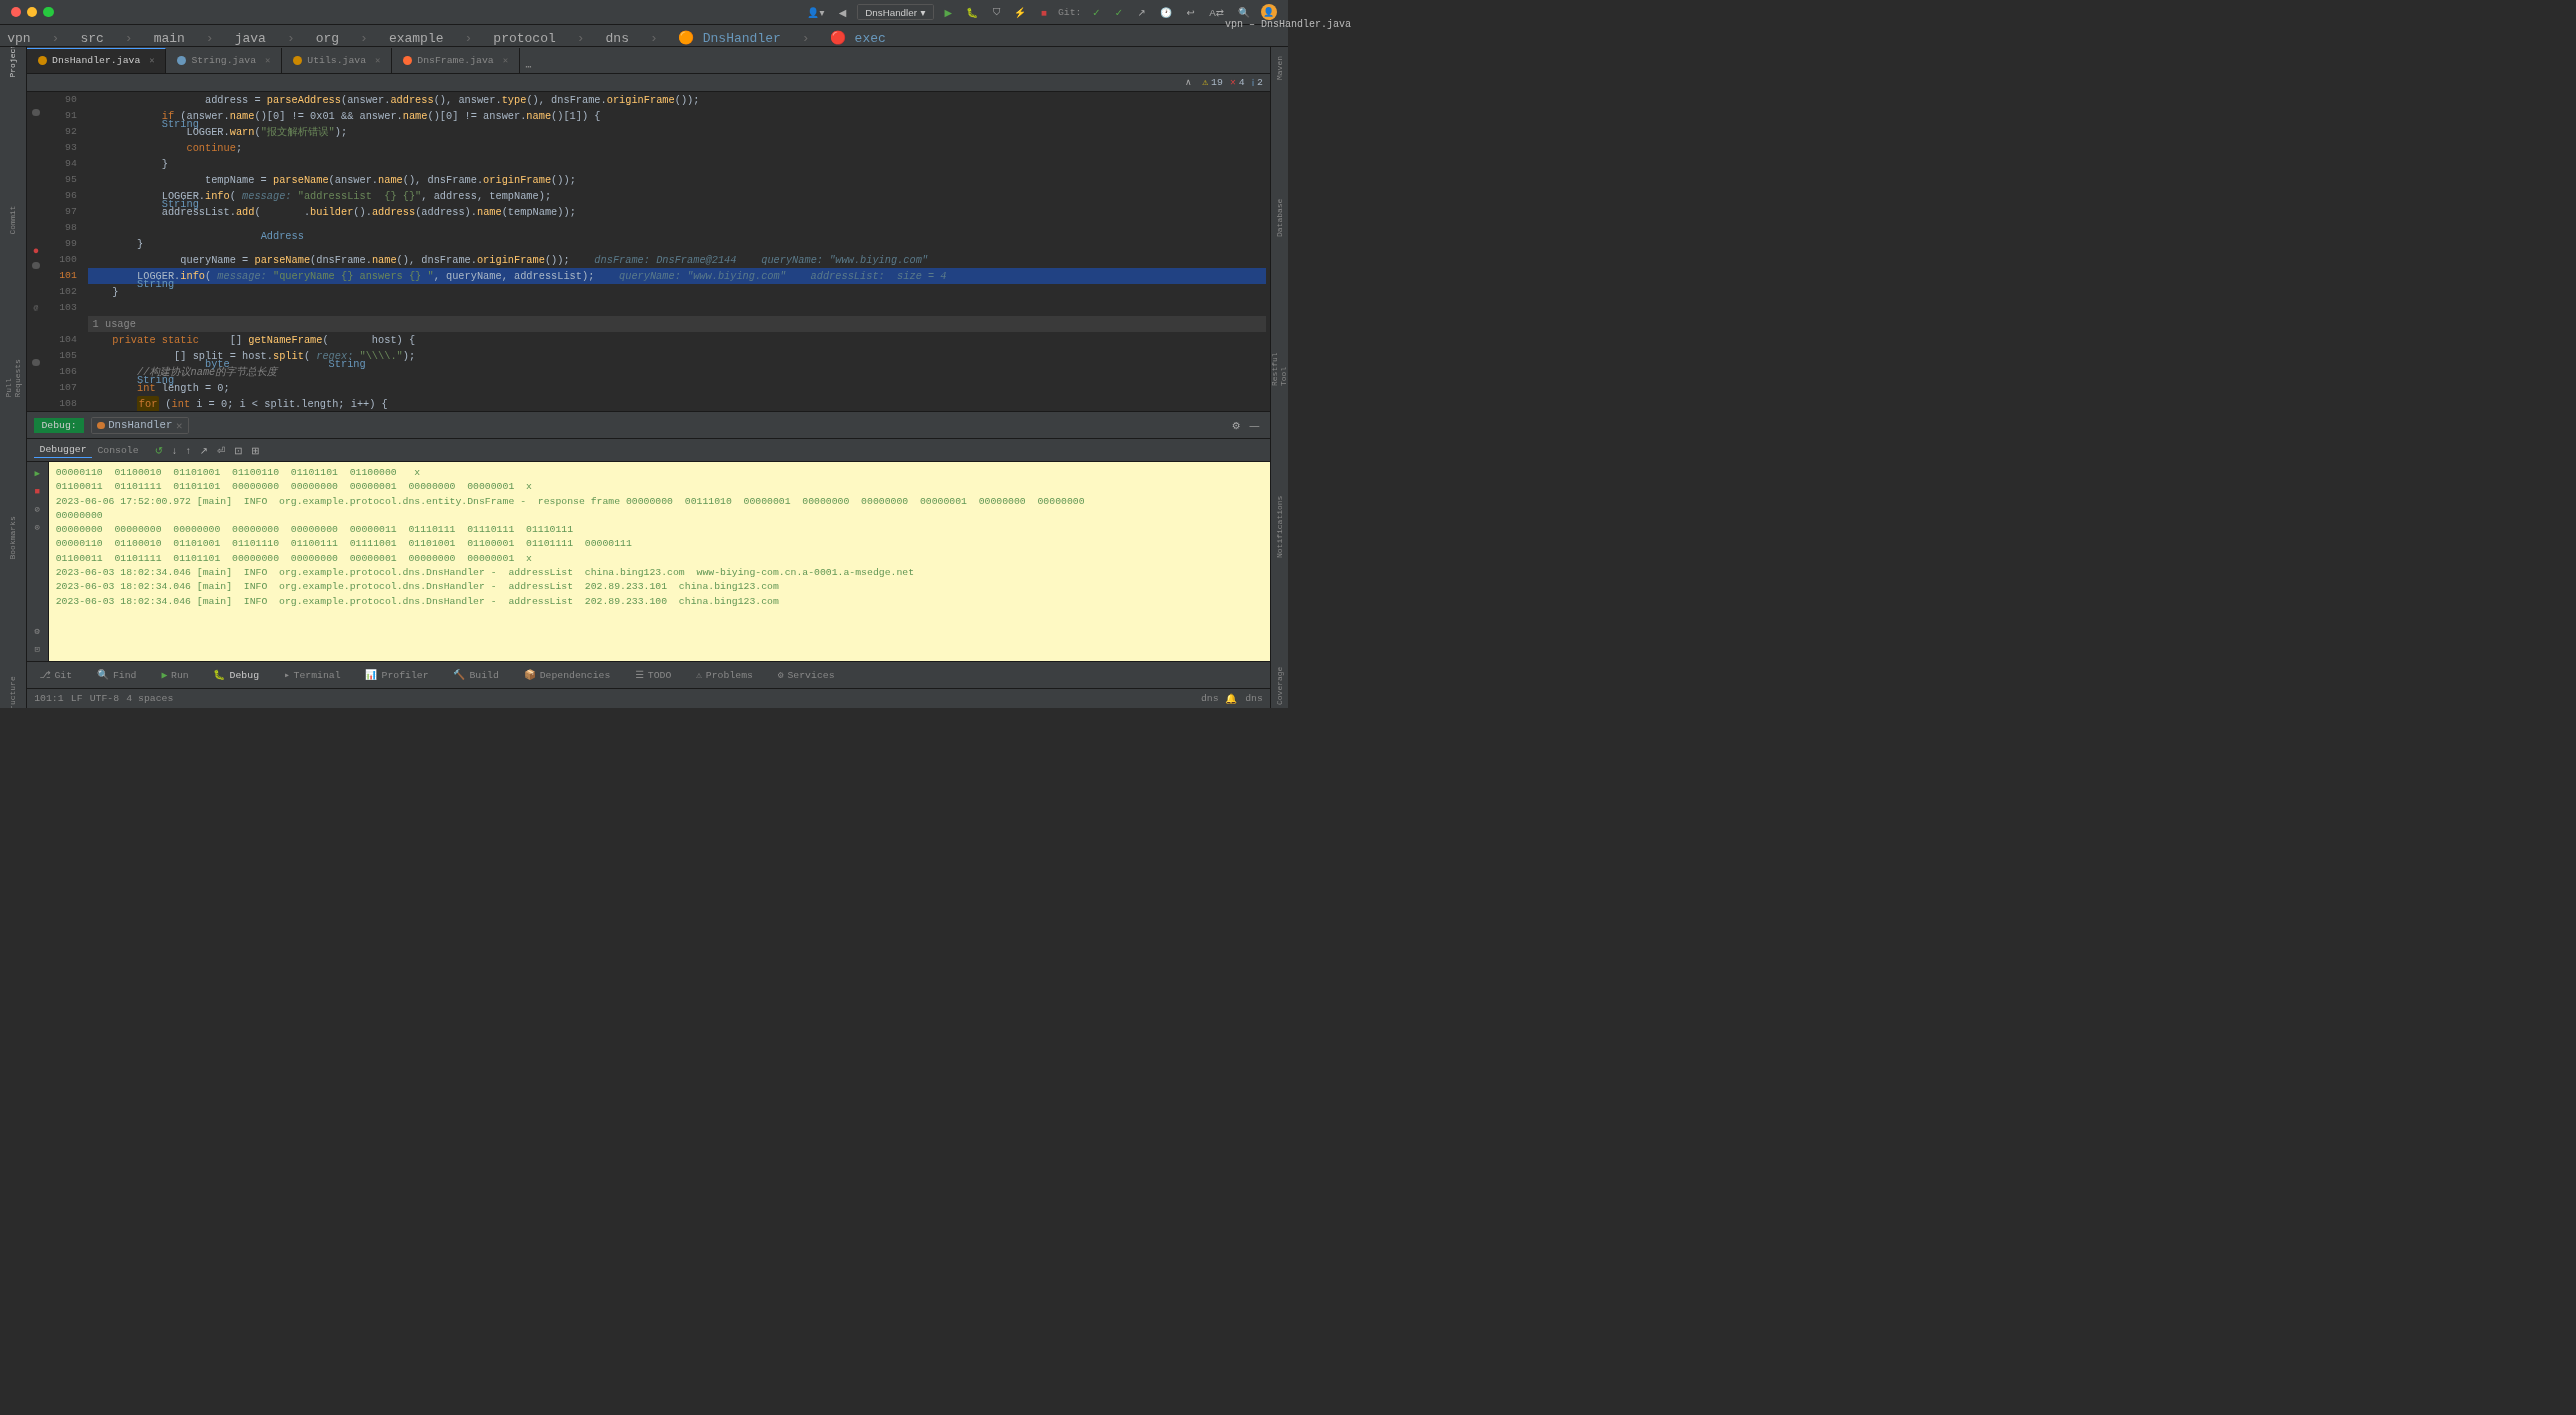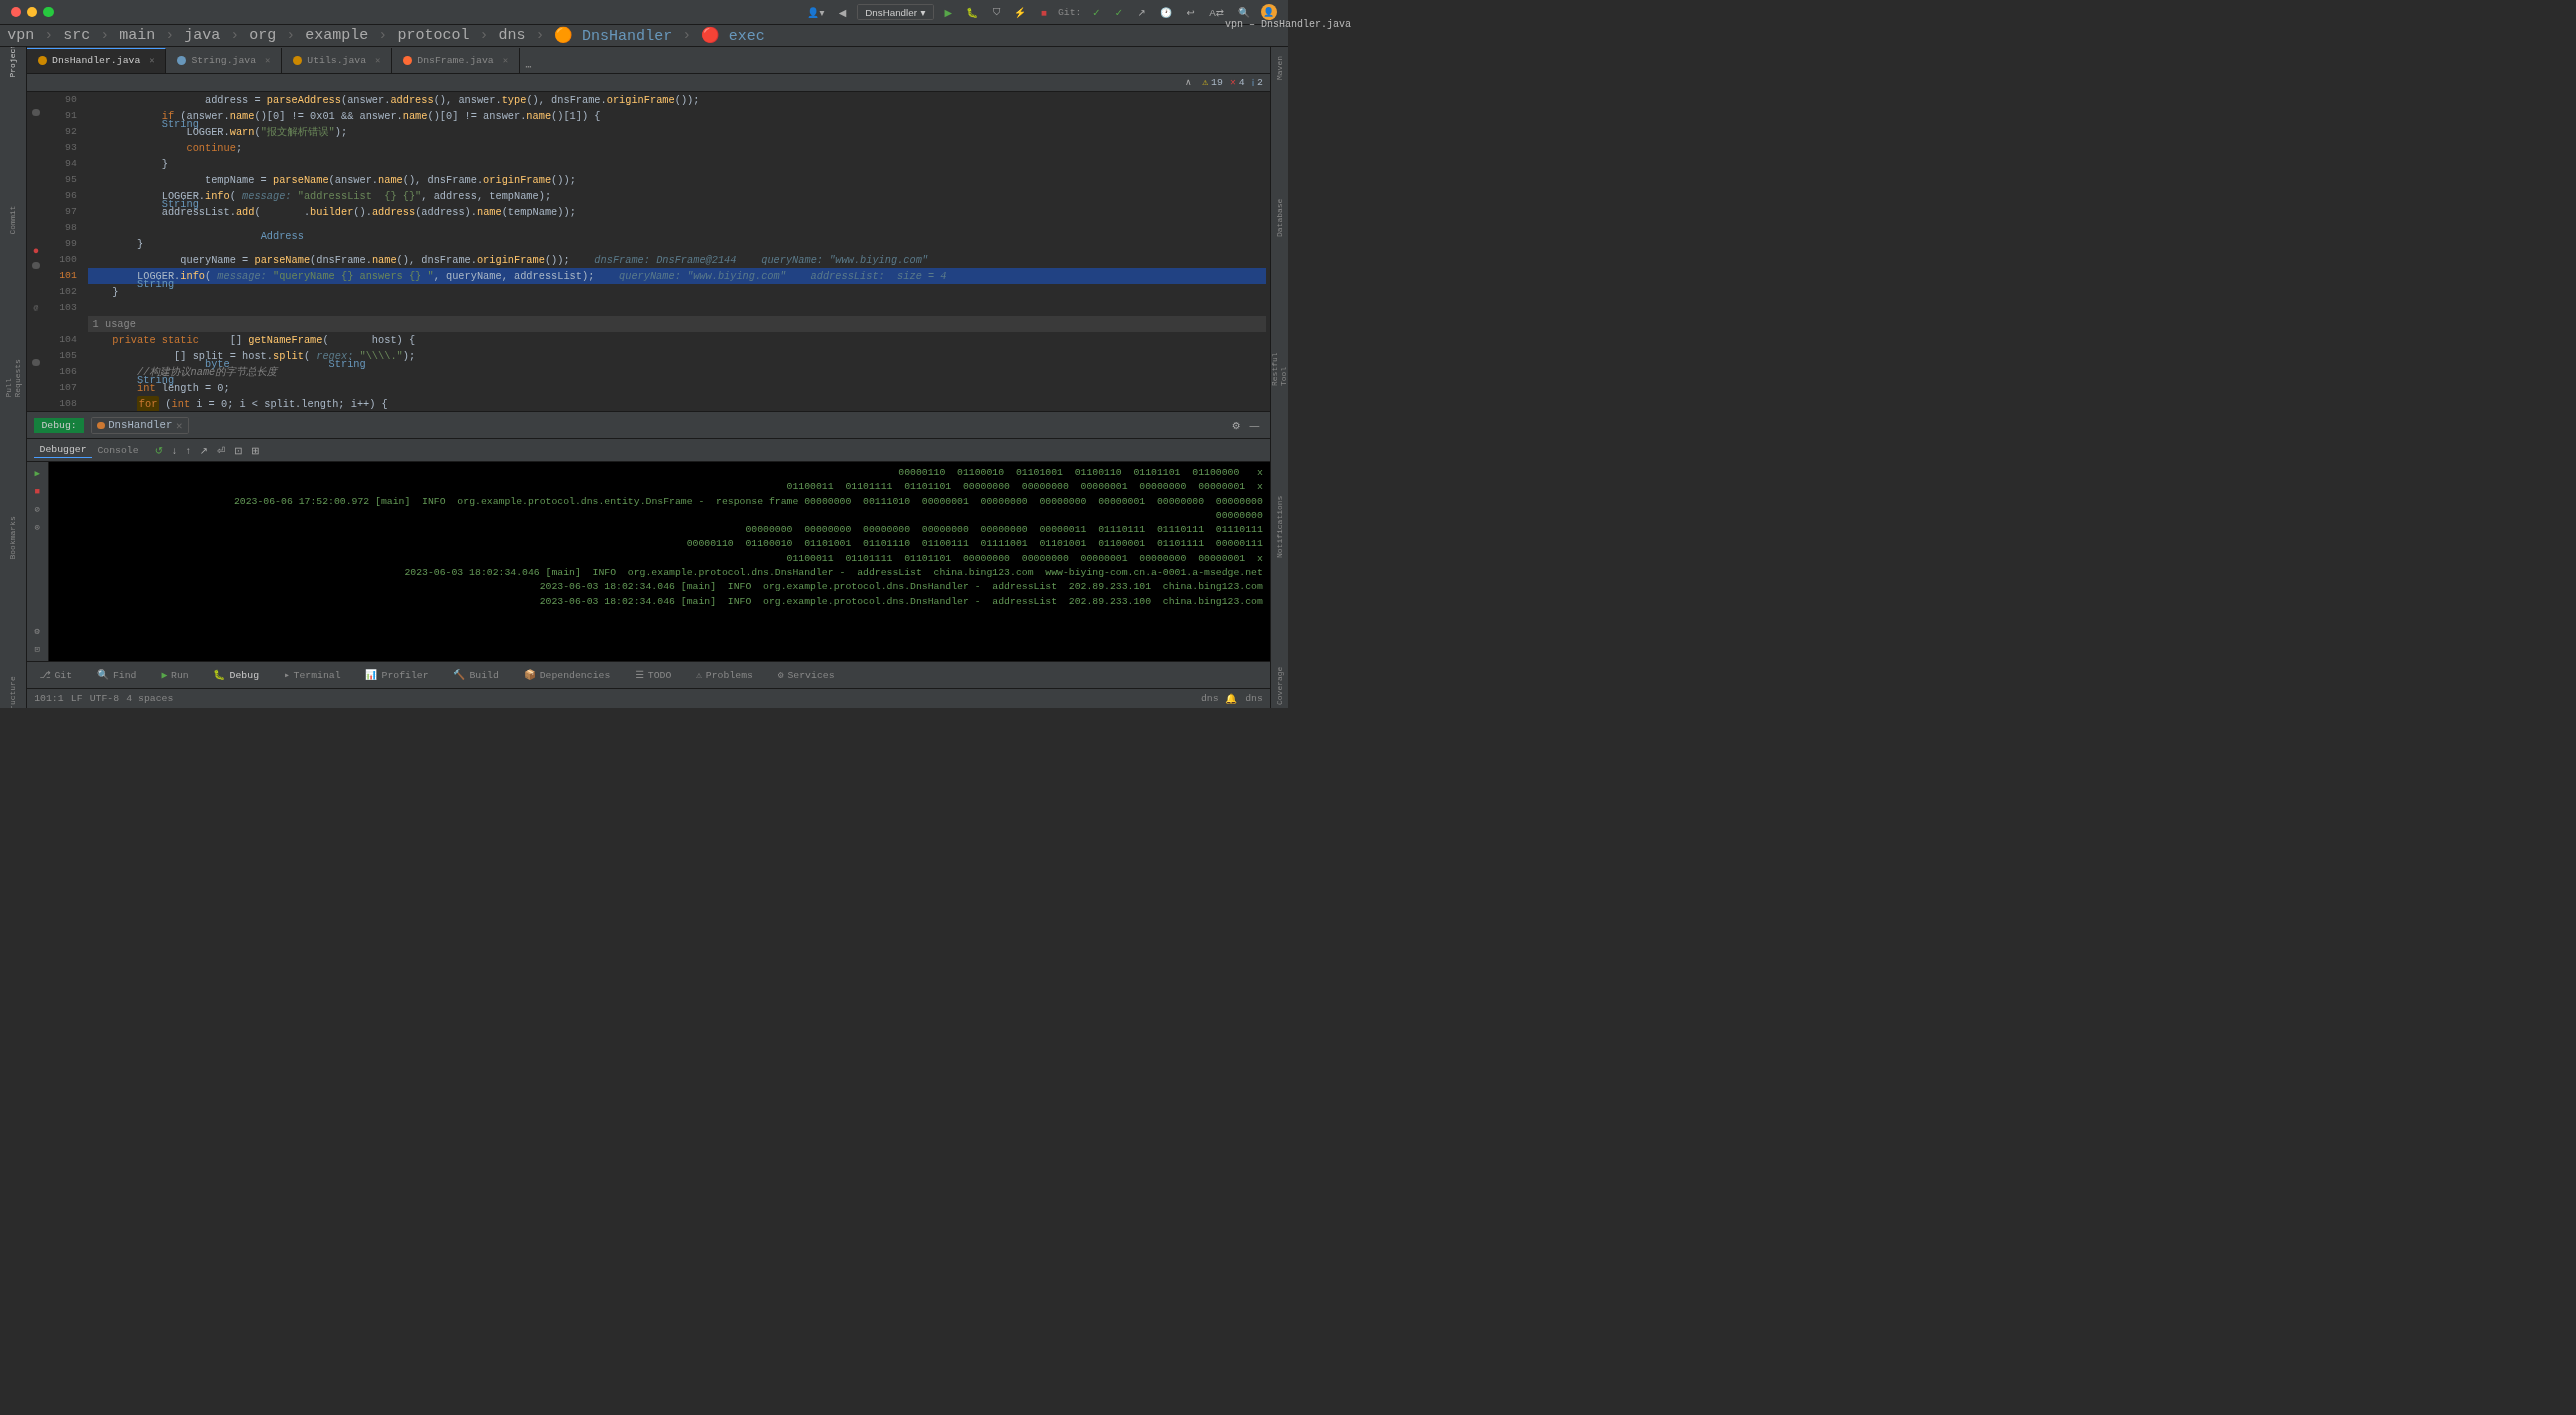--- a/index.html
+++ b/index.html
@@ -9,21 +9,21 @@
     .titlebar { background: #3c3f41; height: 25px; display: flex; align-items: center; justify-content: space-between; padding: 0 10.7px; border-bottom: 0.9px solid #1a1a1a; flex-shrink: 0; }
     .titlebar-controls { display: flex; gap: 5.4px; align-items: center; }
     .titlebar-btn { width: 10.7px; height: 10.7px; border-radius: 50%; display: inline-block; }
     .btn-close { background: #ff5f56; }
     .btn-min { background: #ffbd2e; }
     .btn-max { background: #27c93f; }
     .titlebar-title { font-size: 10px; color: #bbb; position: absolute; left: 50%; transform: translateX(-50%); margin-top: 24px; }
     .titlebar-right { display: flex; gap: 7.2px; align-items: center; }
 
     
-    .breadcrumb { background: #3c3f41; height: 21.5px; display: flex; align-items: center; padding: 0 7.2px; gap: 10px; font-size: 15px; color: #888; border-bottom: 0.9px solid #1a1a1a; flex-shrink: 0; }
+    .breadcrumb { background: #3c3f41; height: 21.5px; display: flex; align-items: flex-end; padding: 0 7.2px; gap: 21px; font-size: 13px; color: #888; border-bottom: 0.9px solid #1a1a1a; flex-shrink: 0; }
     .breadcrumb span { color: #aaa; }
     .breadcrumb .sep { color: #666; }
     .breadcrumb .active { color: #6897bb; }
     .toolbar-btn { background: transparent; border: none; color: #aaa; cursor: pointer; padding: 1.8px 3.6px; border-radius: 1.8px; font-size: 9.8px; }
     .dropdown-btn { background: #3c3f41; border: 0.9px solid #555; color: #ccc; padding: 1.8px 7.2px; border-radius: 1.8px; font-size: 9.8px; cursor: pointer; display: flex; align-items: center; gap: 3.6px; }
 
     
     .main-layout { display: flex; flex: 1; overflow: hidden; }
 
     
@@ -70,21 +70,21 @@
     .debug-tab { font-size: 9.8px; color: #888; padding: 1.8px 5.4px; cursor: pointer; }
     .debug-tab.active { color: #ccc; border-bottom: 1.8px solid #4a9eff; }
     .debug-toolbar { display: flex; gap: 1.8px; margin-left: auto; }
     .debug-btn { background: transparent; border: none; color: #aaa; cursor: pointer; padding: 1.8px 3.6px; font-size: 9.8px; }
 
     
     .debug-content { flex: 1; display: flex; overflow: hidden; }
     .debug-left-bar { width: 21.5px; background: #3c3f41; display: flex; flex-direction: column; align-items: center; padding: 3.6px 0; gap: 1.8px; border-right: 0.9px solid #1a1a1a; flex-shrink: 0; }
     .debug-left-btn { width: 16px; height: 16px; display: flex; align-items: center; justify-content: center; cursor: pointer; color: #888; font-size: 9px; border-radius: 1.8px; }
     .debug-left-btn.active { color: #4a9eff; }
-    .debug-output { flex: 1; overflow-y: auto; overflow-x: auto; background: #000000; padding: 3.6px 7.2px; font-size: 9.8px; color: #a9b7c6; line-height: 14.3px; text-align: right; }
+    .debug-output { flex: 1; overflow-y: auto; overflow-x: auto; background: #fef9c3; padding: 3.6px 7.2px; font-size: 9.8px; color: #a9b7c6; line-height: 14.3px; }
     .log-line { white-space: pre; font-size: 9.8px; line-height: 14.3px; }
     .log-green { color: #629755; }
     .log-link { color: #287bde; text-decoration: underline; cursor: pointer; }
 
     
     .status-bar { background: #3c3f41; height: 19.7px; display: flex; align-items: center; padding: 0 7.2px; gap: 10.7px; font-size: 9.8px; color: #888; border-top: 0.9px solid #1a1a1a; flex-shrink: 0; justify-content: space-between; }
     .status-left { display: flex; gap: 7.2px; align-items: center; }
     .status-right { display: flex; gap: 7.2px; align-items: center; }
 
     

